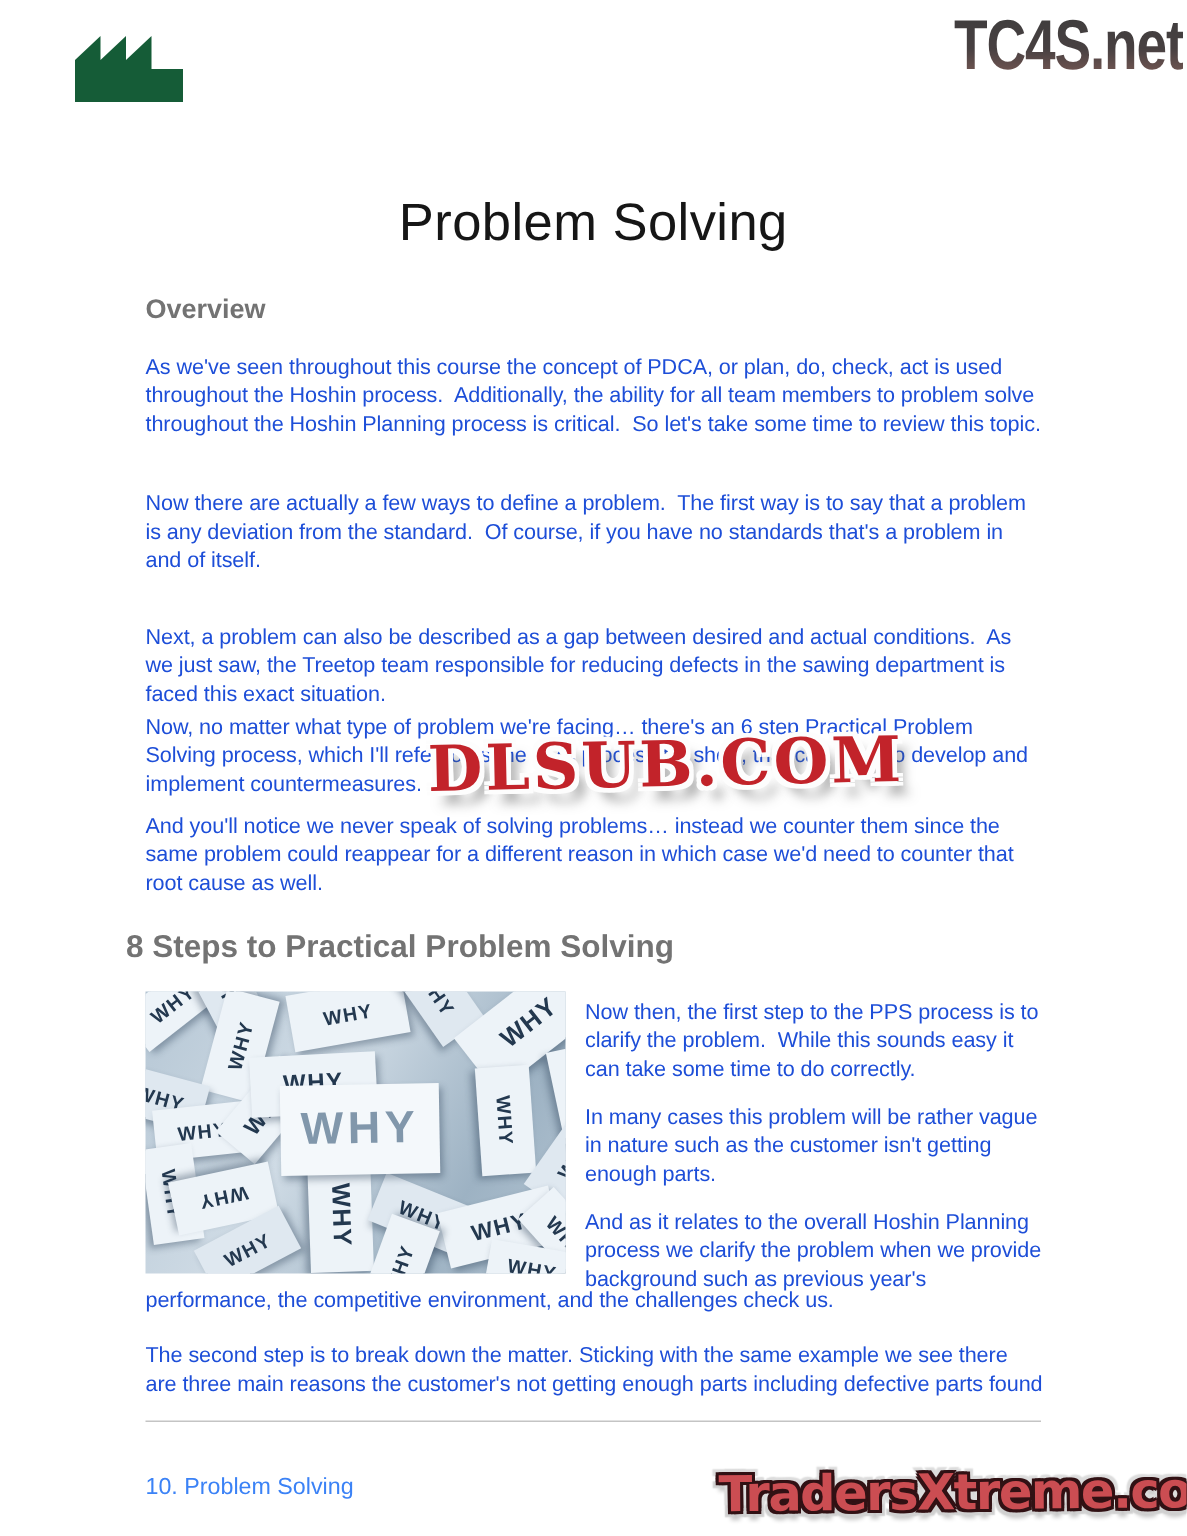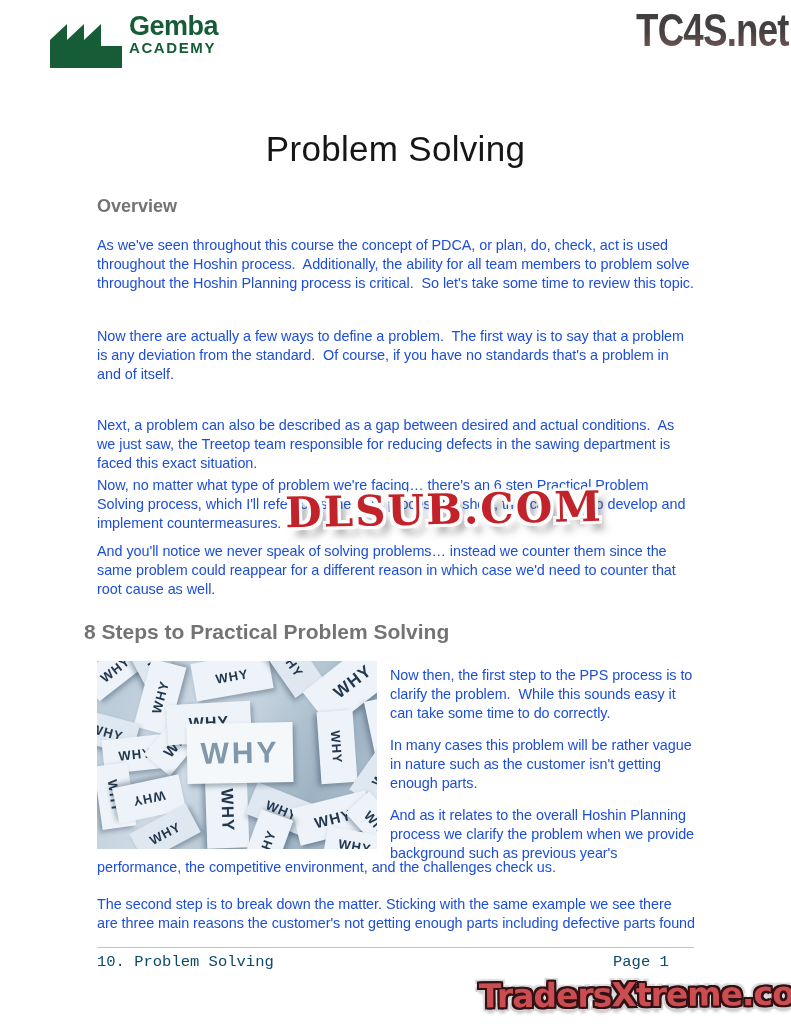--- a/index.html
+++ b/index.html
@@ -55,21 +55,21 @@
   }
   .tile.dim { background:#dfe8f0; }
   .tile-center {
     background:#f4f8fb; color:#8197ab; font-size:30px; letter-spacing:3px;
     z-index:3;
   }
 
   
   .rule { left:97px; top:947px; width:597px; height:1px; background:#c4c4c4; }
   .footer-left, .footer-right {
-    top:953px; font-family:Liberation Mono, monospace; font-size:15.5px; color:#0c4a6e;
+    top:983px; font-family:Liberation Sans, sans-serif; font-size:15.5px; color:#3b82f6;
   }
   .footer-left { left:97px; }
   .footer-right { left:613px; }
 
   
   .wm-dlsub {
     left:252px; top:486px; width:384px; text-align:center; z-index:9;
     font-family:"DejaVu Serif", serif; font-weight:bold;
     font-size:42px; letter-spacing:2px; line-height:48px;
     color:#c2232a; transform:rotate(-1.2deg);
@@ -90,24 +90,20 @@
       4px 4px 1px #d0d0d0, 0 6px 3px #c6c6c6;
   }
 </style>
 </head>
 <body>
 
 <div class="abs logo">
   <svg class="logo-icon" viewBox="0 0 76 52">
     <path d="M2 52 L2 24 L19 8 L19 24 L36 8 L36 24 L53 8 L53 24 L53 30 L74 30 L74 52 Z" fill="#155C37"></path>
   </svg>
-  <div class="logo-text">
-    <div class="logo-name">Gemba</div>
-    <div class="logo-sub">ACADEMY</div>
-  </div>
 </div>
 
 <div class="abs wm-tc4s">TC4S.net</div>
 
 <div class="abs doc-title">Problem Solving</div>
 
 <div class="abs h-green h1">Overview</div>
 
 <div class="abs para col-l" style="top:236px">As we've seen throughout this course the concept of PDCA, or plan, do, check, act is used throughout the Hoshin process.  Additionally, the ability for all team members to problem solve throughout the Hoshin Planning process is critical.  So let's take some time to review this topic.</div>
 <div class="abs para col-l" style="top:327px">Now there are actually a few ways to define a problem.  The first way is to say that a problem is any deviation from the standard.  Of course, if you have no standards that's a problem in and of itself.</div>

